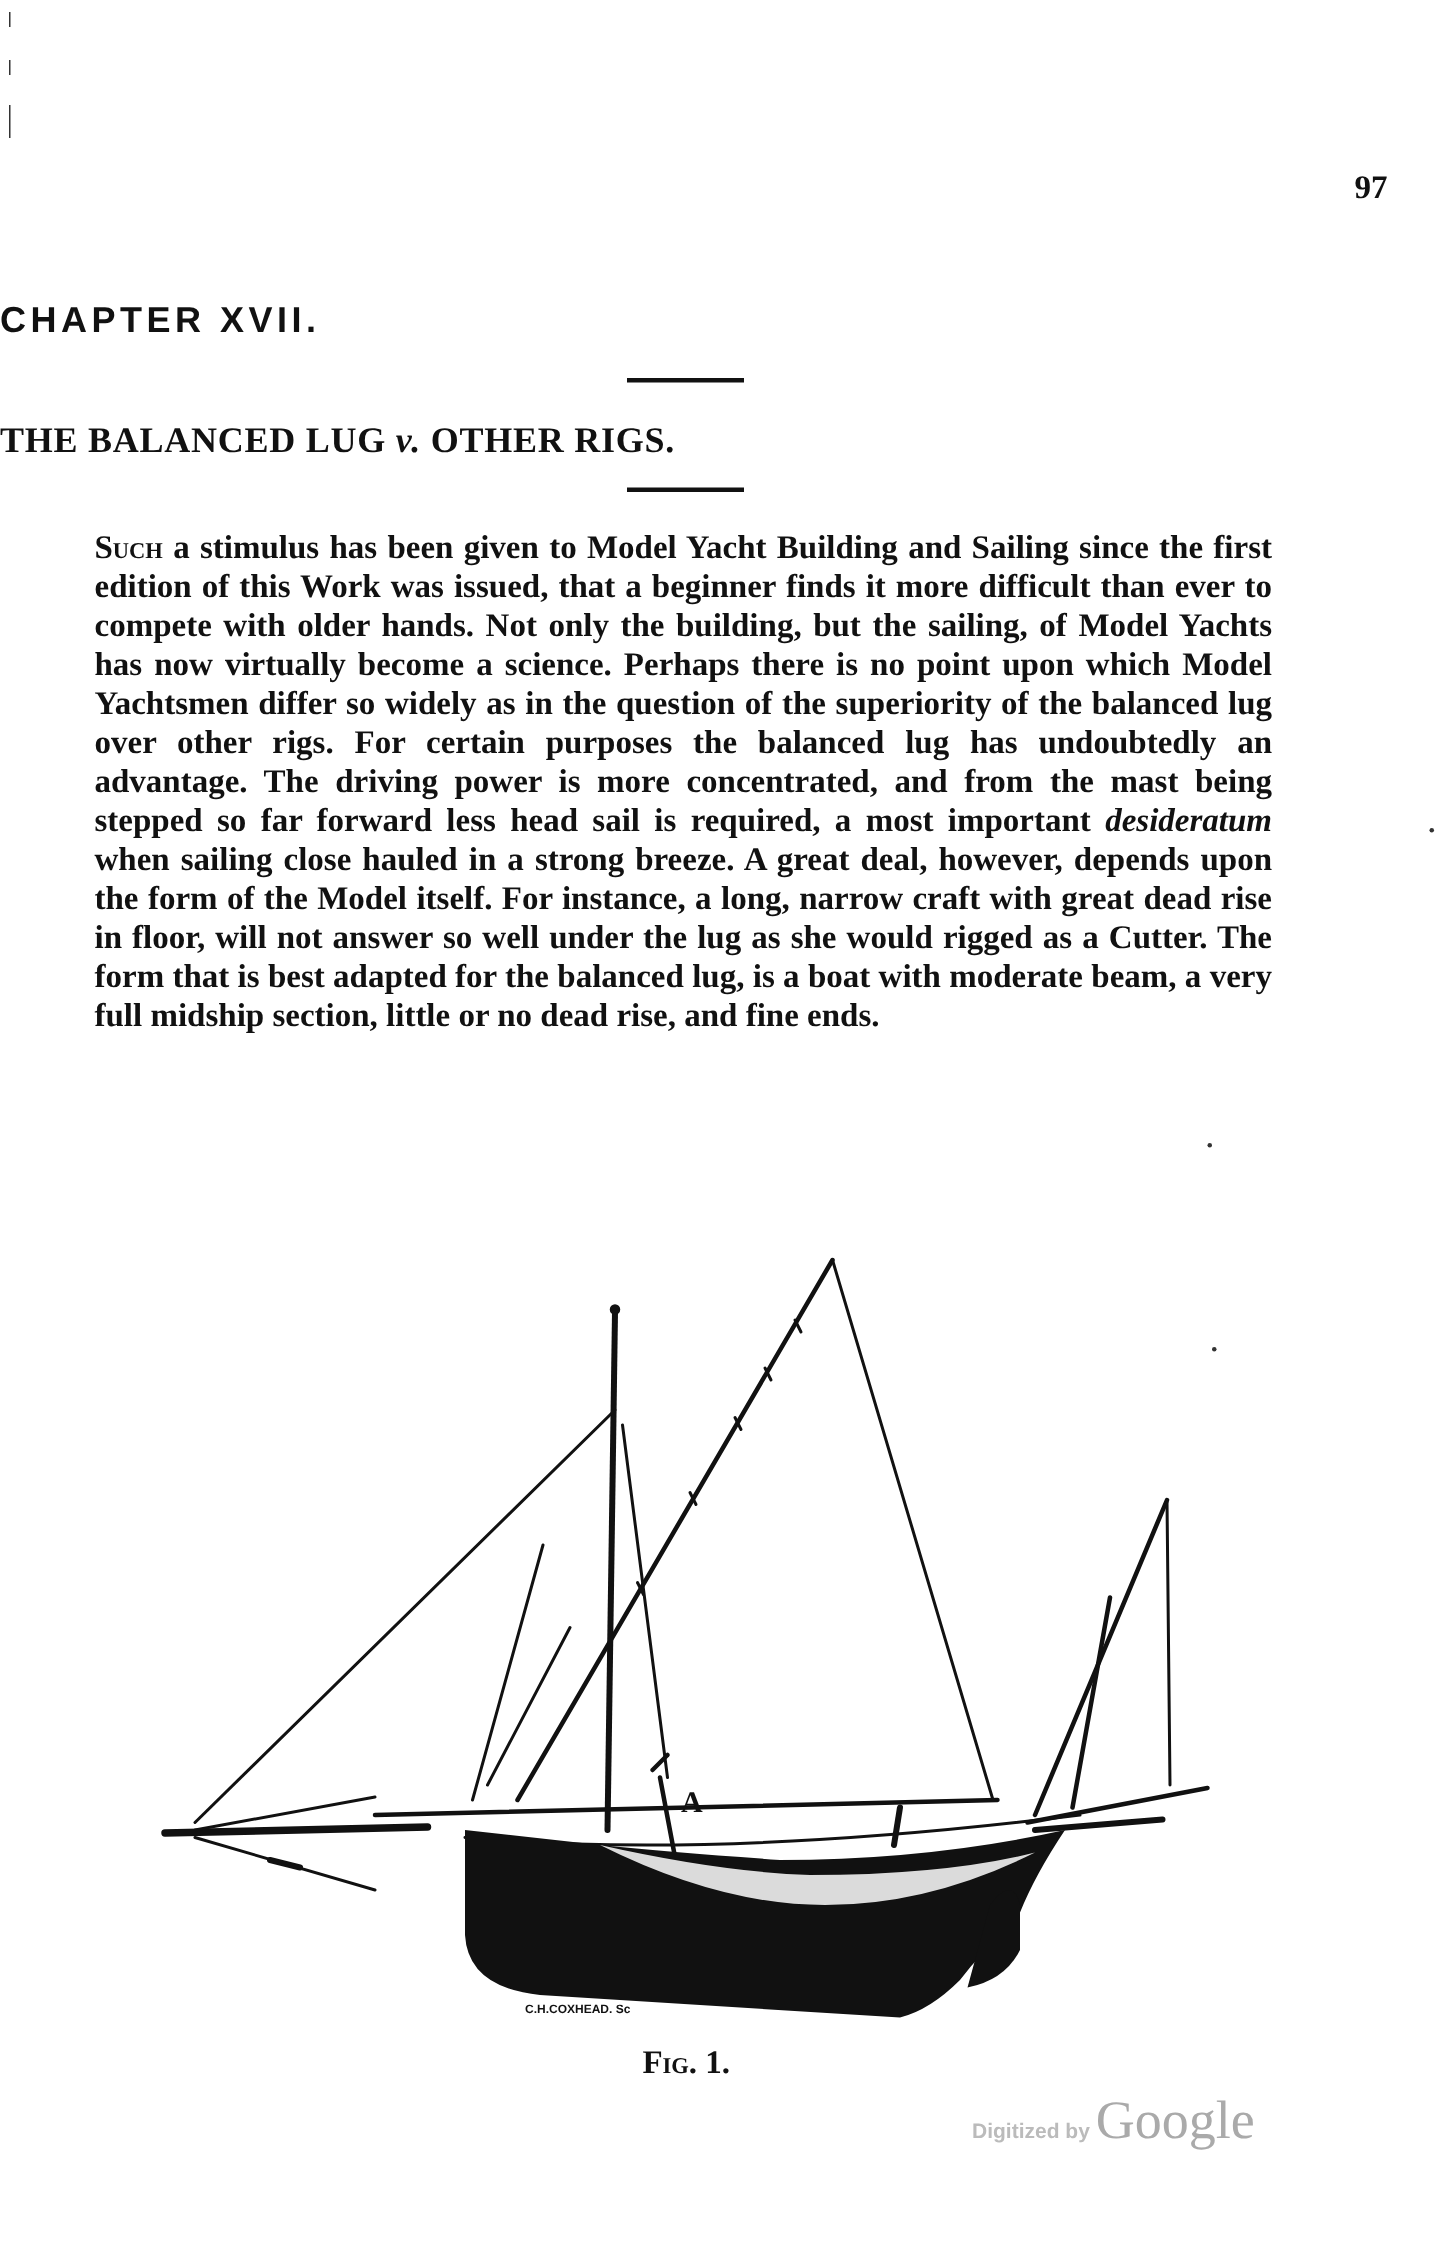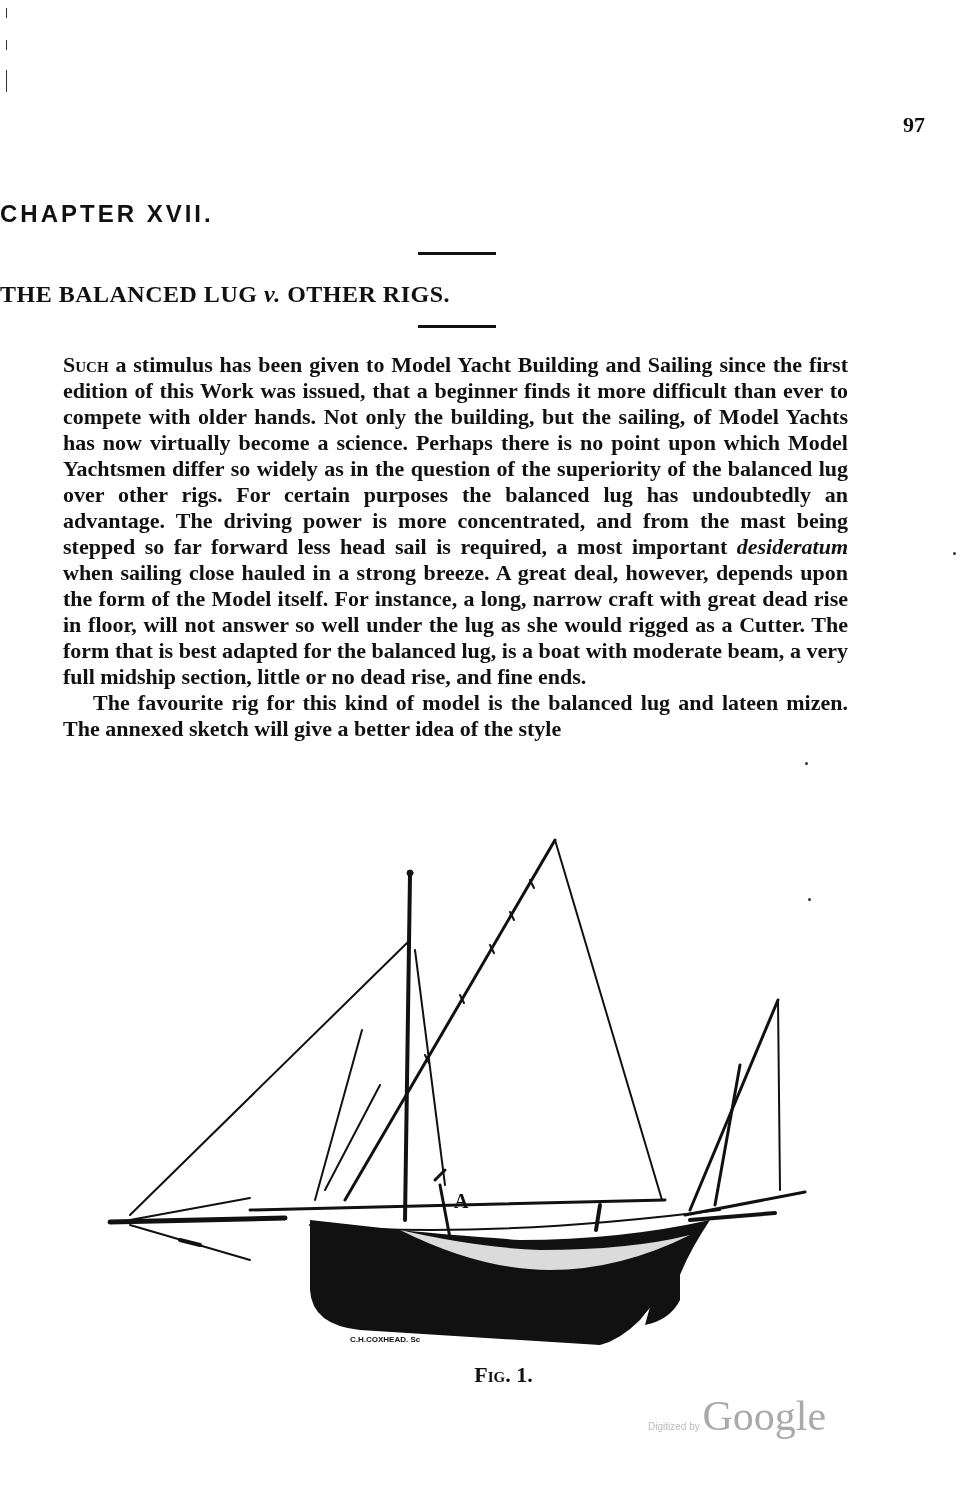--- a/index.html
+++ b/index.html
@@ -8,45 +8,44 @@
   .page-number { position:absolute; top:112px; left:0; width:925px; text-align:right; font-size:22px; font-weight:bold; }
   .chapter-title { position:absolute; top:200px; left:0; width:925px; text-align:left; font-family:"Liberation Sans", "DejaVu Sans", sans-serif; font-weight:bold; font-size:24px; letter-spacing:3px; }
   .rule { position:absolute; left:418px; width:78px; height:3px; background:#111; }
   .section-title { position:absolute; top:281px; left:0; width:915px; text-align:left; font-size:24px; font-weight:bold; letter-spacing:0.5px; }
   .section-title i { font-style:italic; }
   .body-text { position:absolute; top:352px; left:63px; width:785px; font-size:22px; line-height:26px; font-weight:bold; text-align:justify; }
   .body-text p { margin:0; }
   .body-text p.indent { text-indent:30px; }
   .smallcaps { font-variant:small-caps; }
   .figure { position:absolute; left:100px; top:830px; width:740px; height:530px; }
-  .fig-caption { position:absolute; top:1362px; left:0; width:915px; text-align:center; font-size:22px; font-weight:bold;margin-left:46px; }
+  .fig-caption { position:absolute; top:1362px; left:0; width:915px; text-align:center; font-size:22px; font-weight:bold; }
   .fig-caption .sc { font-variant:small-caps; }
   .watermark { position:absolute; top:1392px; left:648px; color:#bbb; font-family:"Liberation Sans", sans-serif; }
-  .watermark .digit { font-size:10px; }
-  .watermark .brand { font-family:"Liberation Serif", serif; font-size:42px; color:#aaa;margin-top:43px; }
+  .watermark .digit { font-size:14px;font-weight:bold; }
+  .watermark .brand { font-family:"Liberation Serif", serif; font-size:36px; color:#aaa;margin-top:43px; }
   .stray-dot { position:absolute; width:3px; height:3px; background:#333; border-radius:50%; }
 </style>
 </head>
 <body>
 
 <div class="margin-mark" style="top:8px;height:10px;"></div>
 <div class="margin-mark" style="top:40px;height:10px;"></div>
 <div class="margin-mark" style="top:70px;height:22px;"></div>
 
 <div class="page-number">97</div>
 
 <div class="chapter-title">CHAPTER XVII.</div>
 <div class="rule" style="top:252px;"></div>
 
 <div class="section-title"><span>THE BALANCED LUG </span><i>v.</i><span> OTHER RIGS.</span></div>
 <div class="rule" style="top:325px;"></div>
 
 <div class="body-text">
   <p><span class="smallcaps">Such</span><span> a stimulus has been given to Model Yacht Building and Sailing since the first edition of this Work was issued, that a beginner finds it more difficult than ever to compete with older hands.  Not only the building, but the sailing, of Model Yachts has now virtually become a science.  Perhaps there is no point upon which Model Yachtsmen differ so widely as in the question of the superiority of the balanced lug over other rigs.  For certain purposes the balanced lug has undoubtedly an advantage.  The driving power is more concentrated, and from the mast being stepped so far forward less head sail is required, a most important </span><i>desideratum</i><span> when sailing close hauled in a strong breeze. A great deal, however, depends upon the form of the Model itself. For instance, a long, narrow craft with great dead rise in floor, will not answer so well under the lug as she would rigged as a Cutter. The form that is best adapted for the balanced lug, is a boat with moderate beam, a very full midship section, little or no dead rise, and fine ends.</span></p>
-  <p class="indent">The favourite rig for this kind of model is the balanced lug and lateen mizen.  The annexed sketch will give a better idea of the style</p>
 </div>
 
 <div class="figure">
   <svg width="740" height="530" viewBox="0 0 740 530">
     <g stroke="#111" fill="none" stroke-linecap="round">
 
       <line x1="455" y1="10" x2="245" y2="370" stroke-width="3"></line>
 
       <line x1="455" y1="10" x2="562" y2="370" stroke-width="2"></line>
 

